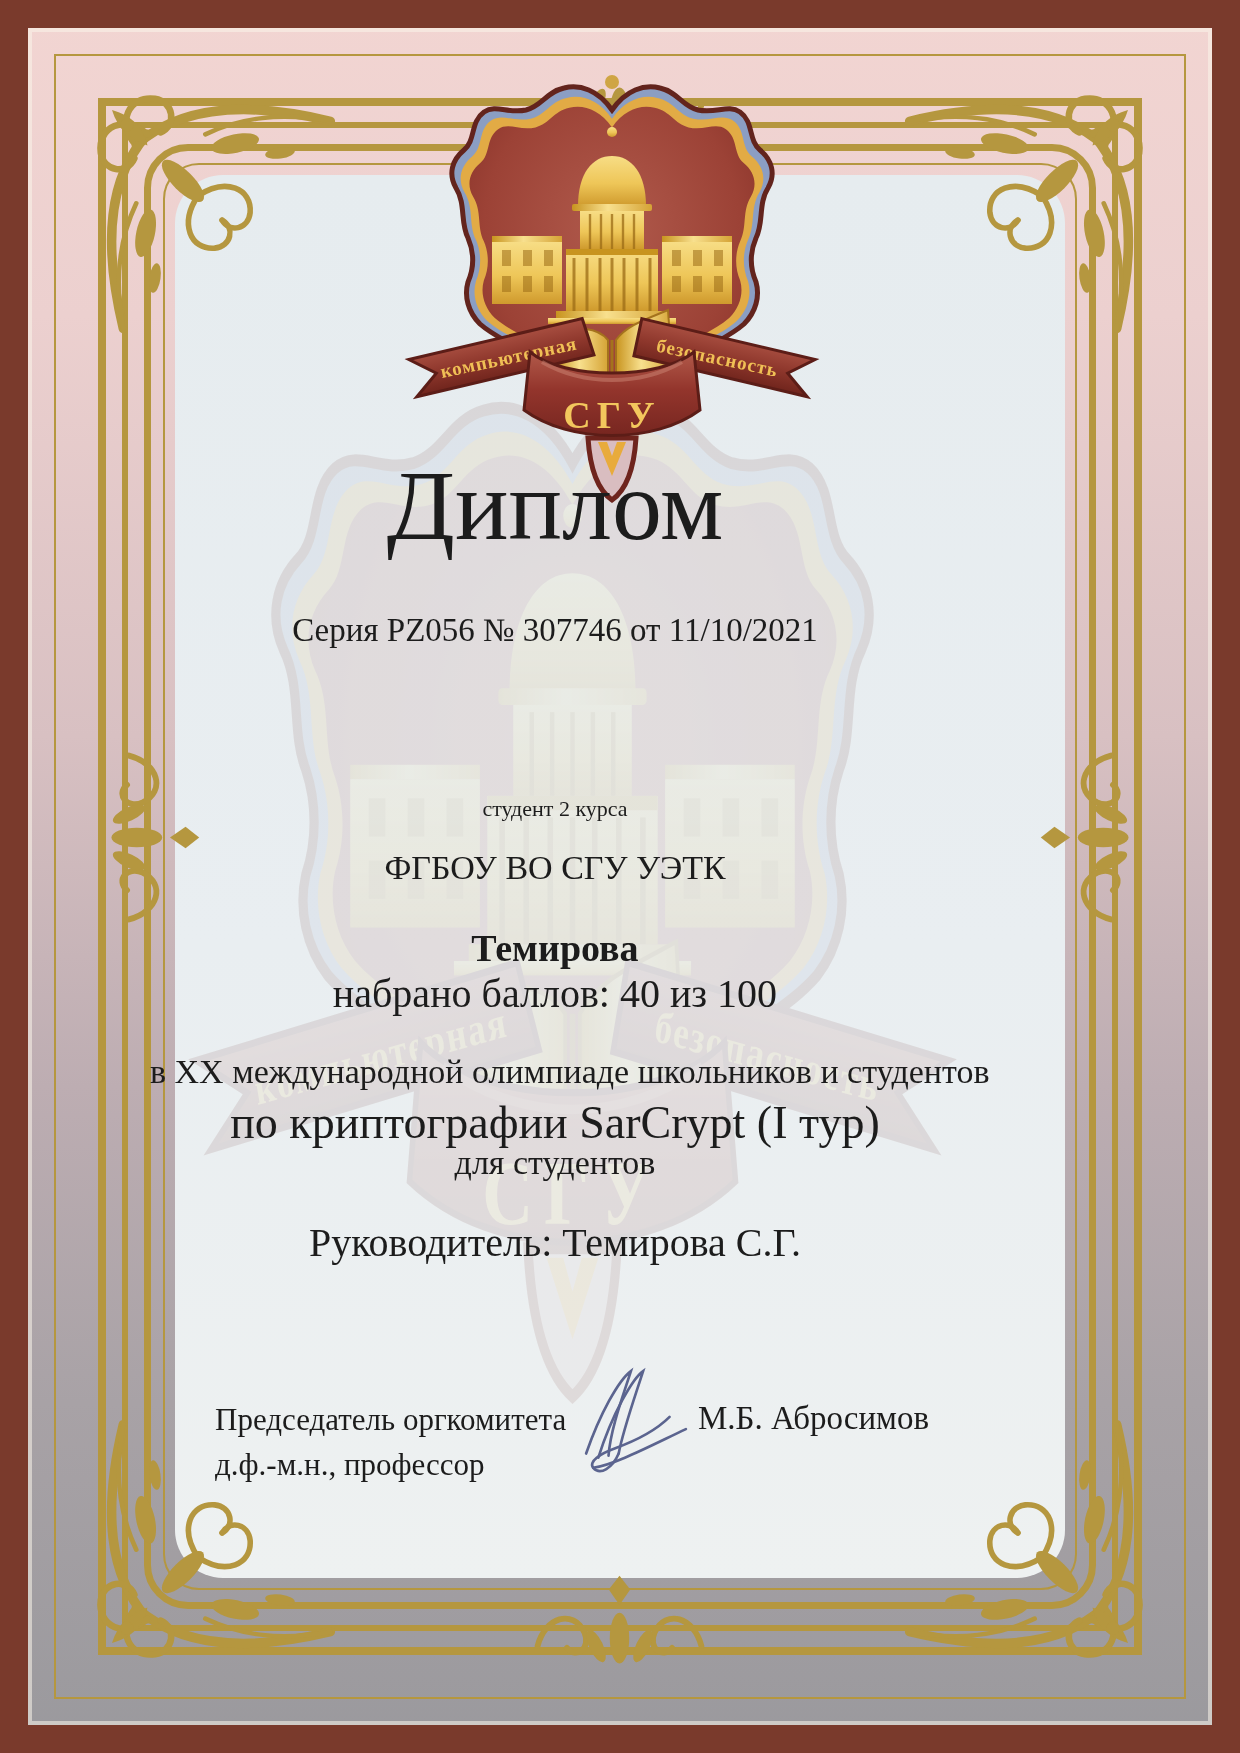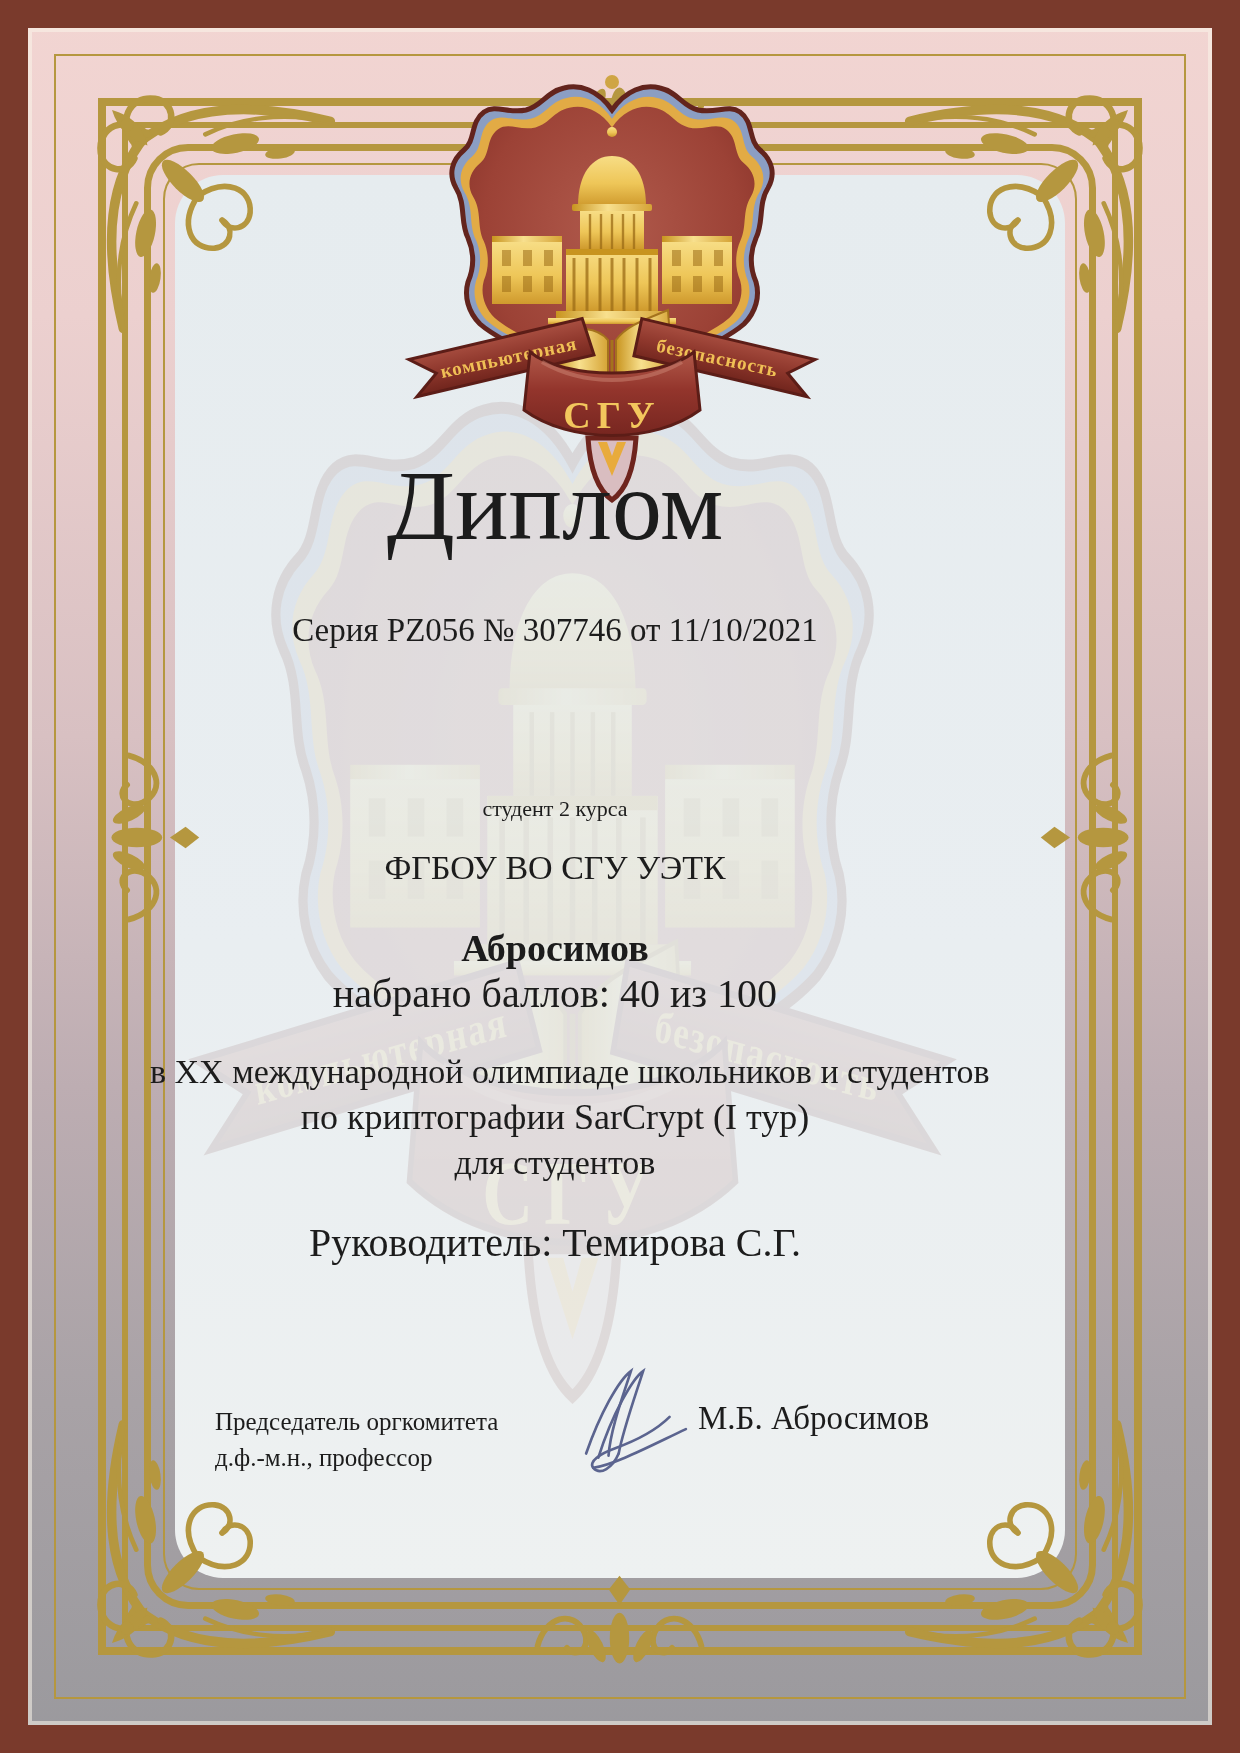--- a/index.html
+++ b/index.html
@@ -39,24 +39,24 @@
   .tline{position:absolute;left:0;width:100%;text-align:center;line-height:1.15;white-space:nowrap;font-family:Liberation Serif, serif;}
   .t-title{top:448px;font-size:100px;}
   .t-series{top:612px;font-size:33px;}
   .t-award{top:655px;font-size:46px;}
   .t-name{top:731px;font-size:38px;font-weight:bold;}
   .t-desc1{top:796px;font-size:22px;}
   .t-desc2{top:848px;font-size:34px;}
   .t-status{top:927px;font-size:38px;font-weight:bold;}
   .t-score{top:971px;font-size:40px;}
   .t-ev1{top:1052px;font-size:34px;}
-  .t-ev2{top:1097px;font-size:36px;}
+  .t-ev2{top:1097px;font-size:46px;}
   .t-ev3{top:1143px;font-size:34px;}
   .t-sup{top:1220px;font-size:40px;}
-  .sig-role{position:absolute;left:215px;top:1398px;font-size:25px;line-height:1.45;text-align:left;margin-top:6px;}
+  .sig-role{position:absolute;left:215px;top:1398px;font-size:31px;line-height:1.45;text-align:left;}
   .sig-name{position:absolute;left:698px;top:1400px;font-size:33px;}
   .sig-mark{position:absolute;left:580px;top:1366px;width:112px;height:114px;}
 </style>
 </head>
 <body>
 
 <div class="certificate">
 
   <div class="border-maroon"></div>
   <div class="border-pale"></div>
@@ -270,21 +270,21 @@
         <text x="220" y="382" text-anchor="middle" font-size="38" font-weight="bold" letter-spacing="6" fill="#f3c75d" font-family="Liberation Serif, DejaVu Serif, serif">СГУ</text>
       </g>
     </g>
   </svg>
 
   <div class="text-layer">
     <div class="tline t-title">Диплом</div>
     <div class="tline t-series">Серия PZ056 № 307746 от 11/10/2021</div>
     <div class="tline t-desc1">студент 2 курса</div>
     <div class="tline t-desc2">ФГБОУ ВО СГУ УЭТК</div>
-    <div class="tline t-status">Абросимов</div>
+    <div class="tline t-status">Темирова</div>
     <div class="tline t-score">набрано баллов: 40 из 100</div>
     <div class="tline t-ev1">в XX международной олимпиаде школьников и студентов</div>
     <div class="tline t-ev2">по криптографии SarCrypt (I тур)</div>
     <div class="tline t-ev3">для студентов</div>
     <div class="tline t-sup">Руководитель: Темирова С.Г.</div>
   </div>
 
   <div class="sig-role">
     <div>Председатель оргкомитета</div>
     <div>д.ф.-м.н., профессор</div>

